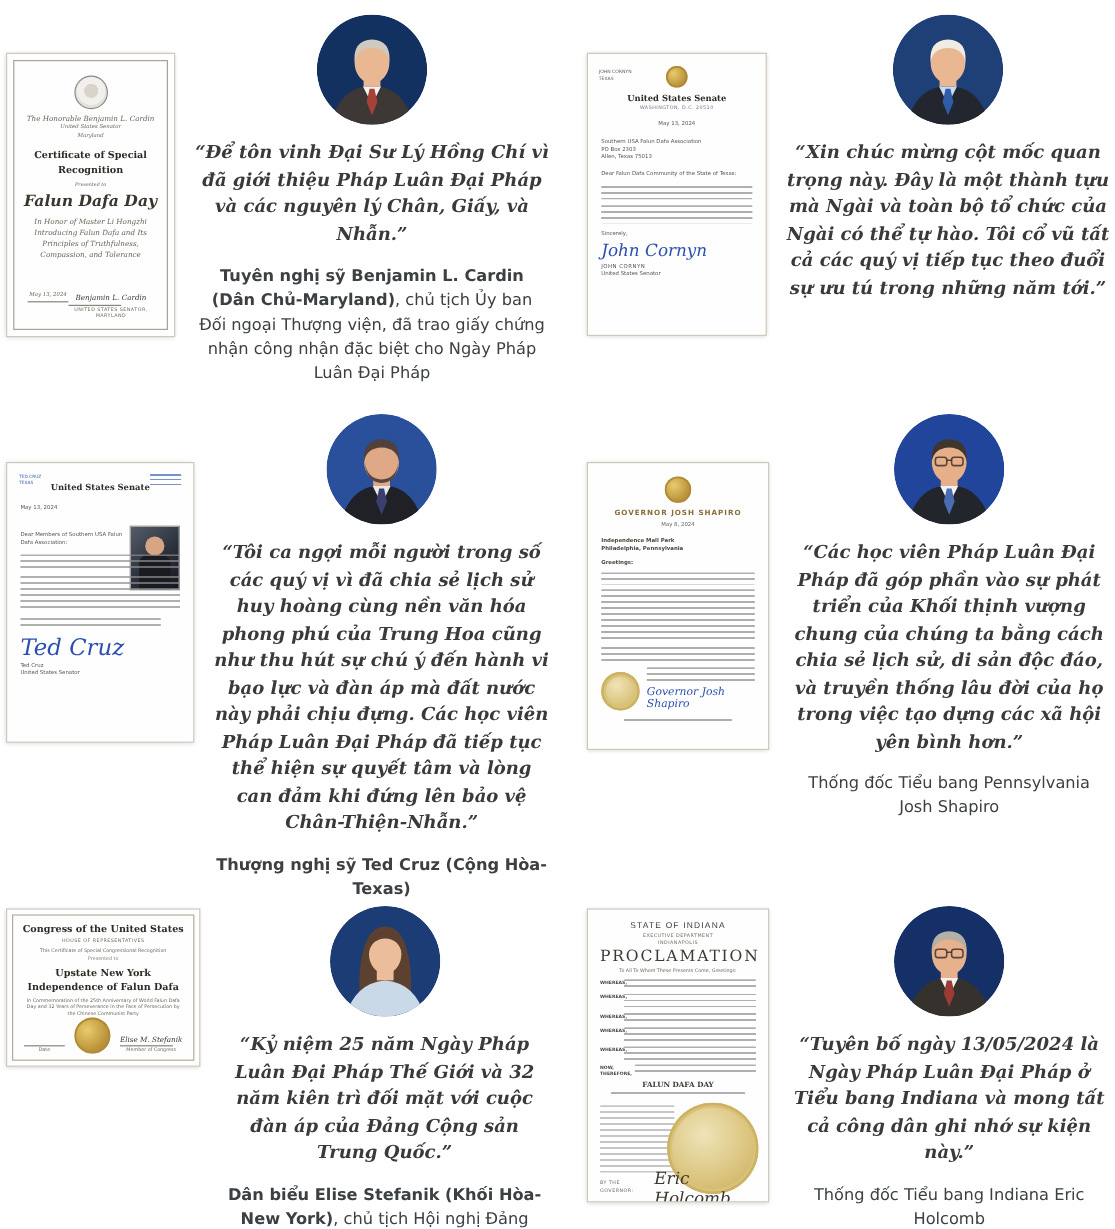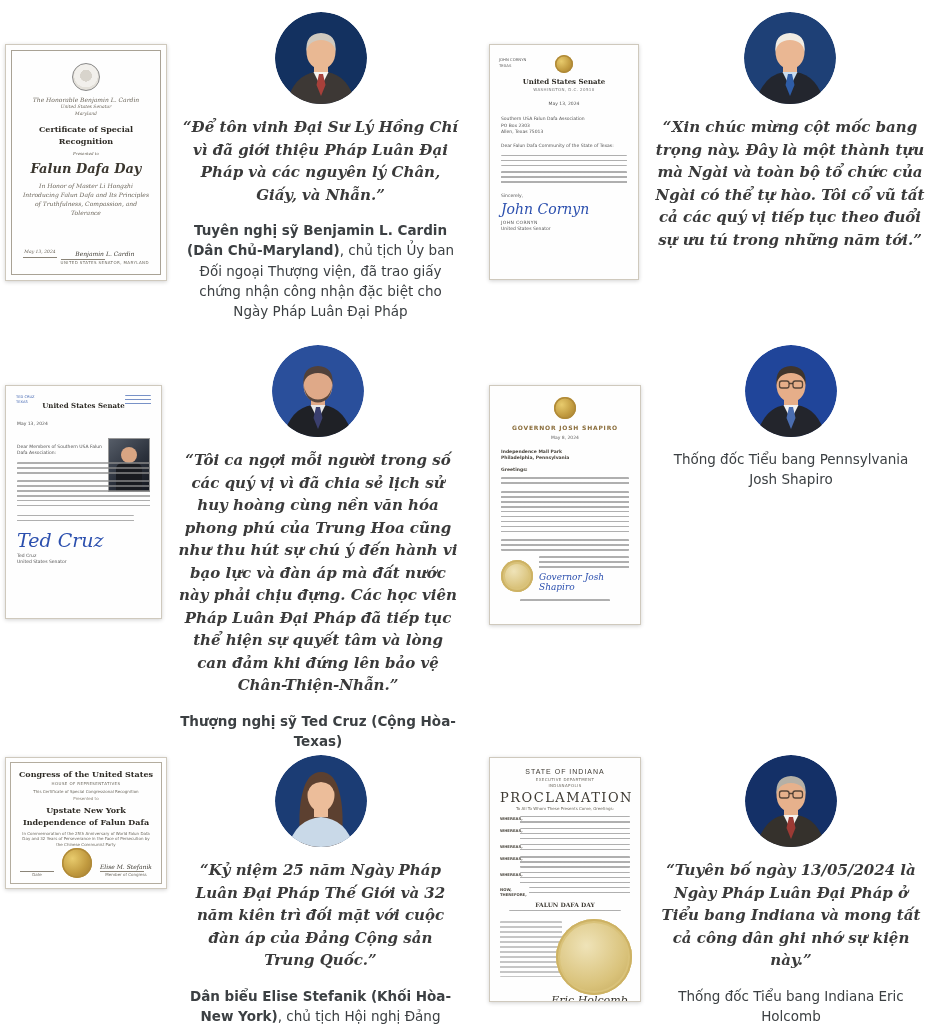--- a/index.html
+++ b/index.html
@@ -46,21 +46,21 @@
   .lines.blue{background:repeating-linear-gradient(to bottom,#3e63b0 0,#3e63b0 1.3px,transparent 1.3px,transparent 4px);}
   .sig{font-family:"DejaVu Serif","Liberation Serif",serif;font-style:italic;color:#2b4fae;}
   .sig.dark{color:#3a372f;}
   .seal-gold{border-radius:50%;background:radial-gradient(circle at 35% 35%,#e8cb6d,#c19a3f 55%,#9a7730);
              box-shadow:inset 0 0 0 1.5px #b08a38;display:inline-block;}
   .seal-emboss{border-radius:50%;background:radial-gradient(circle at 40% 35%,#efe3b8,#d9c27a 60%,#bfa254);
                box-shadow:inset 0 0 0 2px #cdb264, inset 0 0 0 4px #d9c27a;}
   .seal-senate{width:26px;height:26px;border-radius:50%;border:1.6px solid #8a8a8a;margin:6px auto 4px;
                background:radial-gradient(circle at 50% 45%,#d8d4cc 0 30%,#f2f0ec 31% 60%,#e4e1da 61%);}
   
-  .cert1{width:162px;height:237px;padding:5px;}
+  .cert1{width:141px;height:237px;padding:5px;}
   .cert1-inner{border:1px solid #a9a295;height:100%;box-sizing:border-box;padding:6px 7px;display:flex;flex-direction:column;}
   .cert1 .honoree{font-size:13px;font-weight:bold;margin:4px 0 5px;color:#3a362e;}
   .cert1-foot{display:flex;justify-content:space-between;margin-top:auto;padding:0 4px 2px;}
   .cert1-foot .col{text-align:center;}
   .cert1-foot .rule{border-top:.8px solid #8a8478;margin-top:1px;}
   
   .letter2{width:150px;height:236px;padding:10px 11px;text-align:left;}
   .l2-sender{position:absolute;left:9px;top:12px;font-size:3.8px;color:#5a5a5a;text-transform:uppercase;line-height:1.5;}
   .l2-center{text-align:center;}
   
@@ -187,21 +187,21 @@
           <div class="t45 caps" style="margin-top:3px;color:#555">JOHN CORNYN</div>
           <div class="t45" style="color:#555">United States Senator</div>
         </div>
       </figure>
       <div class="text-col">
         <div class="portrait p-cornyn">
           <svg viewBox="0 0 92 92">
               <use href="#person-m"></use>
             </svg>
         </div>
-        <p class="quote">“Xin chúc mừng cột mốc bang trọng này. Đây là một thành tựu mà Ngài và toàn bộ tổ chức của Ngài có thể tự hào. Tôi cổ vũ tất cả các quý vị tiếp tục theo đuổi sự ưu tú trong những năm tới.”</p>
+        <p class="quote">“Xin chúc mừng cột mốc quan trọng này. Đây là một thành tựu mà Ngài và toàn bộ tổ chức của Ngài có thể tự hào. Tôi cổ vũ tất cả các quý vị tiếp tục theo đuổi sự ưu tú trong những năm tới.”</p>
       </div>
     </section>
   </div>
 
   <div class="row row2">
 
     <section class="cell">
       <figure class="doc-col r2">
         <div class="paper letter3">
           <div class="l3-corner" style="left:10px">TED CRUZ<br>TEXAS</div>
@@ -256,20 +256,21 @@
           <div class="lines" style="height:3px;width:70%;margin:7px auto 0"></div>
         </div>
       </figure>
       <div class="text-col">
         <div class="portrait p-shapiro">
           <svg viewBox="0 0 92 92">
               <use href="#person-m"></use>
               <use href="#glasses"></use>
             </svg>
         </div>
+        <p class="quote">“Các học viên Pháp Luân Đại Pháp đã góp phần vào sự phát triển của Khối thịnh vượng chung của chúng ta bằng cách chia sẻ lịch sử, di sản độc đáo, và truyền thống lâu đời của họ trong việc tạo dựng các xã hội yên bình hơn.”</p>
         <p class="attribution"><span class="b"></span><span>Thống đốc Tiểu bang Pennsylvania Josh Shapiro</span></p>
       </div>
     </section>
   </div>
 
   <div class="row">
 
     <section class="cell">
       <figure class="doc-col r3">
         <div class="paper cert5">
@@ -343,21 +344,21 @@
             </div>
           <div class="l2-center" style="font-family:'DejaVu Serif',serif;font-size:6px;font-weight:bold;color:#3e3a33;margin:1px 0 2px">FALUN DAFA DAY</div>
           <div class="lines" style="height:5px;width:86%;margin:0 auto"></div>
           <div class="p6-bottom">
             <div class="p6-script">
               <div class="lines" style="height:56px;opacity:.5"></div>
             </div>
             <span class="p6-seal seal-emboss"></span>
             <div class="p6-sig">
               <span class="t4 caps" style="color:#6e6a60">BY THE GOVERNOR:</span>
-              <span class="sig dark" style="font-size:11px">Eric Holcomb</span>
+              <span class="sig dark" style="font-size:14px">Eric Holcomb</span>
             </div>
           </div>
         </div>
       </figure>
       <div class="text-col">
         <div class="portrait p-holcomb">
           <svg viewBox="0 0 92 92">
               <use href="#person-m"></use>
               <use href="#glasses"></use>
             </svg>

